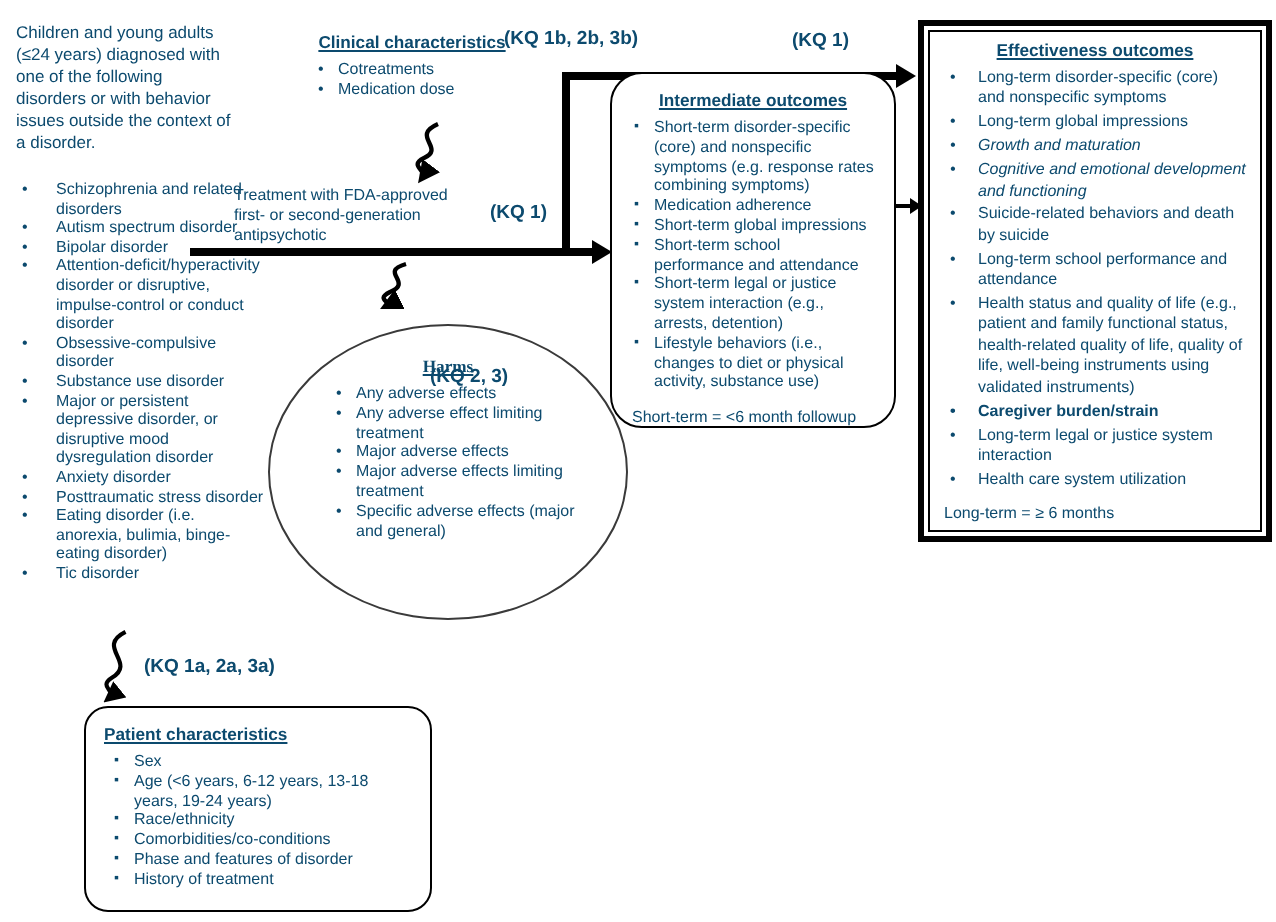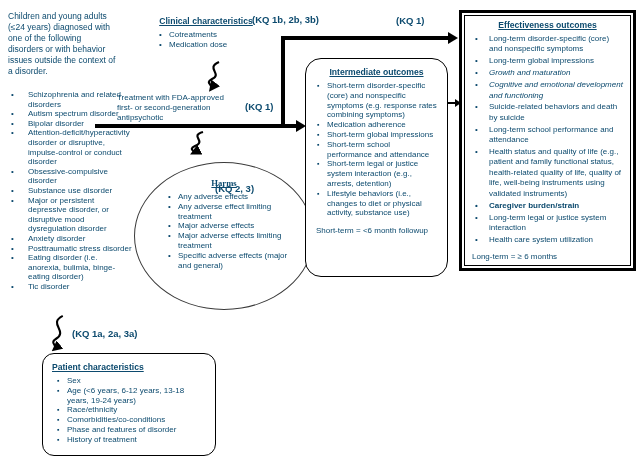--- a/index.html
+++ b/index.html
@@ -124,21 +124,21 @@
     <div class="box-title" style="margin-top:15px;font-family:Liberation Serif, serif;">Harms</div>
     <div class="blist dot" style="margin:2px 22px 0 32px;">
         <div>Any adverse effects</div>
         <div>Any adverse effect limiting treatment</div>
         <div>Major adverse effects</div>
         <div>Major adverse effects limiting treatment</div>
         <div>Specific adverse effects (major and general)</div>
       </div>
   </div>
 
-  <div class="abs roundbox" style="left:305px;top:58px;width:143px;height:219px;padding:8px 10px;">
+  <div class="abs roundbox" style="left:305px;top:36px;width:143px;height:178px;padding:8px 10px;">
     <div class="box-title">Intermediate outcomes</div>
     <div class="blist sq">
         <div>Short-term disorder-specific (core) and nonspecific symptoms (e.g. response rates combining symptoms)</div>
         <div>Medication adherence</div>
         <div>Short-term global impressions</div>
         <div>Short-term school performance and attendance</div>
         <div>Short-term legal or justice system interaction (e.g., arrests, detention)</div>
         <div>Lifestyle behaviors (i.e., changes to diet or physical activity, substance use)</div>
       </div>
     <div class="footnote" style="margin-top:8px;">Short-term = &lt;6 month followup</div>

